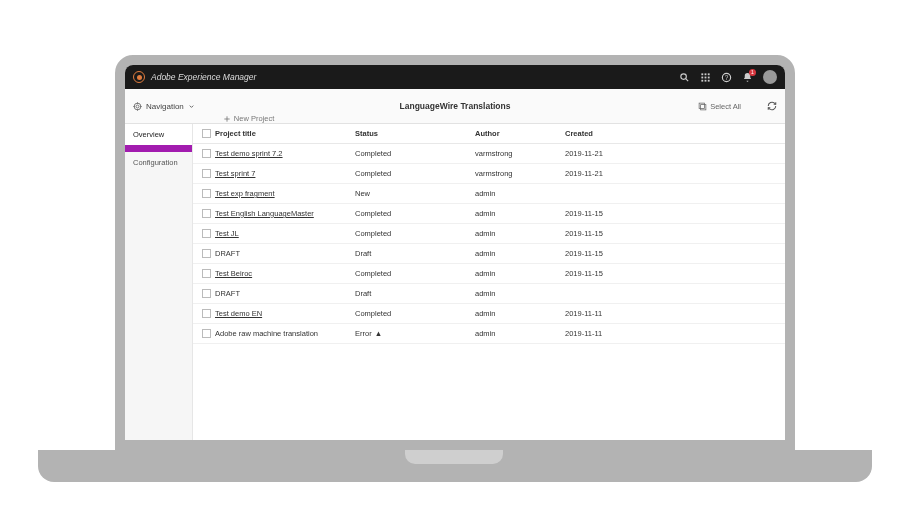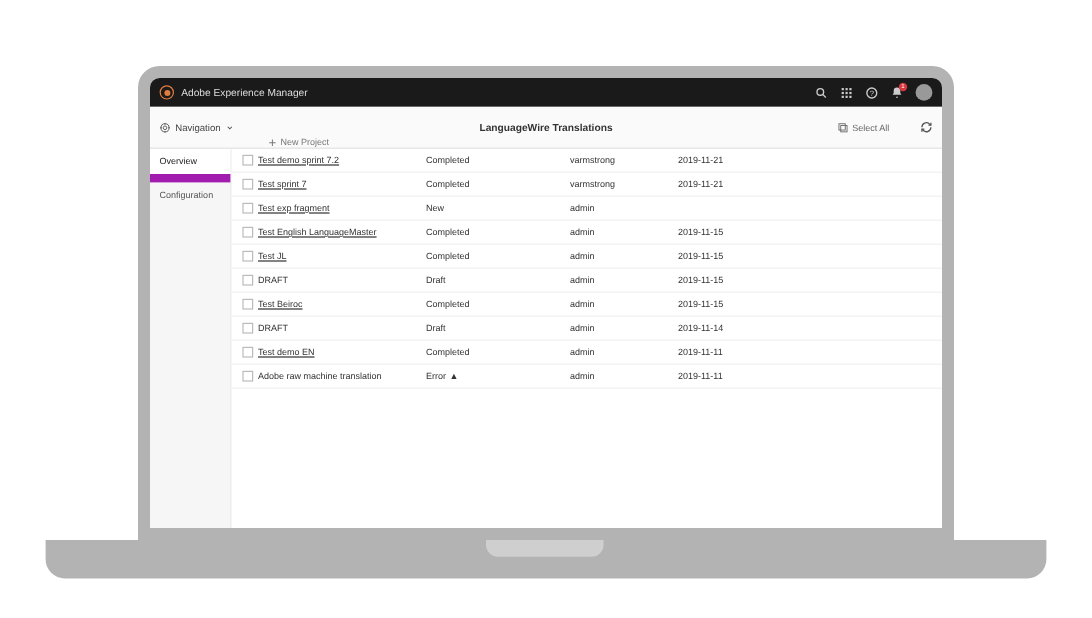--- a/index.html
+++ b/index.html
@@ -59,20 +59,21 @@
       height: 24px;
       display: flex;
       align-items: center;
       padding: 0 8px;
       justify-content: space-between;
     }
     .header-left {
       display: flex;
       align-items: center;
       gap: 6px;
+      font-style: italic;
     }
     .logo {
       width: 12px;
       height: 12px;
       border: 1px solid #e07c3e;
       border-radius: 50%;
       display: flex;
       align-items: center;
       justify-content: center;
     }
@@ -317,20 +318,29 @@
         </span>
       </div>
     </div>
 
     <div class="body">
       <div class="sidebar" id="sidebar">
           <div class="sidebar-item active">Overview</div>
           <div class="sidebar-item">Configuration</div>
         </div>
       <div class="main">
+        <div class="table-header">
+          <div class="chk-col">
+              <div class="chk"></div>
+            </div>
+          <div class="col-title">Project title</div>
+          <div class="col-status">Status</div>
+          <div class="col-author">Author</div>
+          <div class="col-created">Created</div>
+        </div>
         <div id="rows">
             <div class="row">
               <div class="chk-col">
                 <div class="chk"></div>
               </div>
               <div class="col-title"><span class="link">Test demo sprint 7.2</span></div>
               <div class="col-status">Completed</div>
               <div class="col-author">varmstrong</div>
               <div class="col-created">2019-11-21</div>
             </div>
@@ -387,21 +397,20 @@
               <div class="col-author">admin</div>
               <div class="col-created">2019-11-15</div>
             </div>
             <div class="row">
               <div class="chk-col">
                 <div class="chk"></div>
               </div>
               <div class="col-title">DRAFT</div>
               <div class="col-status">Draft</div>
               <div class="col-author">admin</div>
-              <div class="col-created">2019-11-14</div>
             </div>
             <div class="row">
               <div class="chk-col">
                 <div class="chk"></div>
               </div>
               <div class="col-title"><span class="link">Test demo EN</span></div>
               <div class="col-status">Completed</div>
               <div class="col-author">admin</div>
               <div class="col-created">2019-11-11</div>
             </div>

